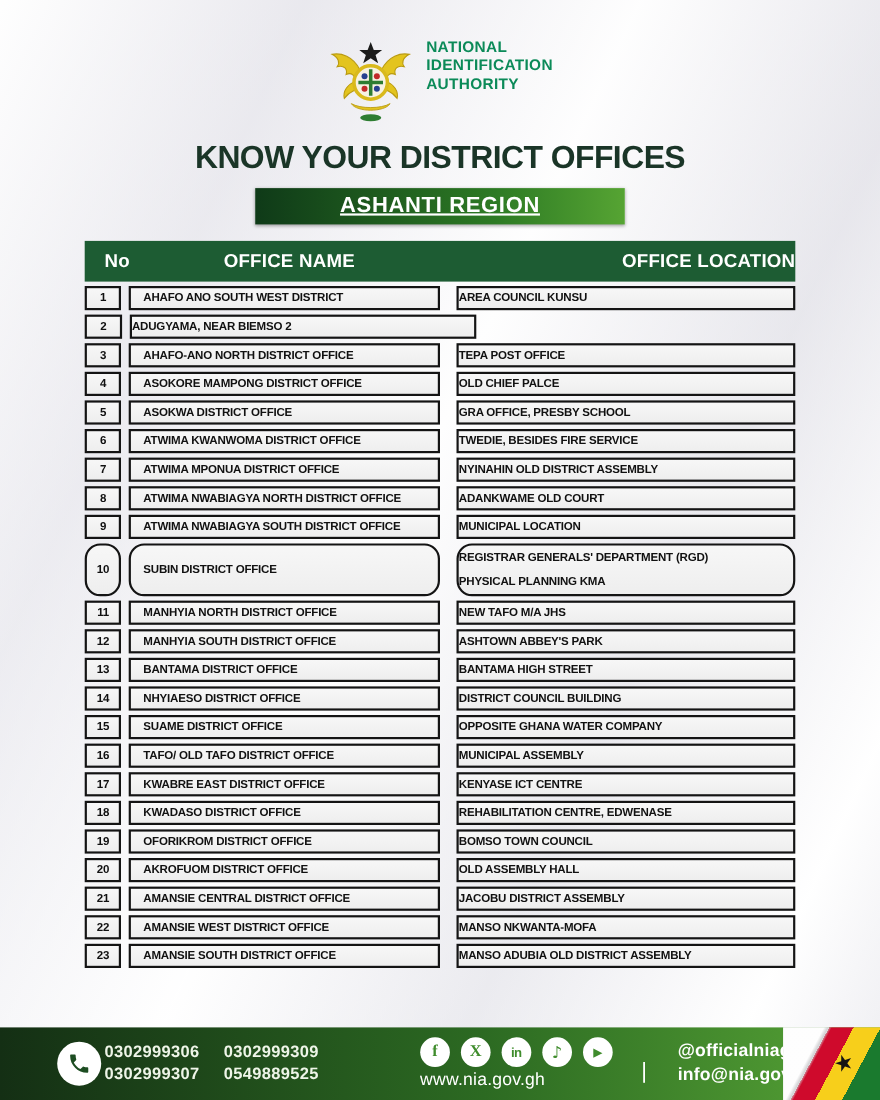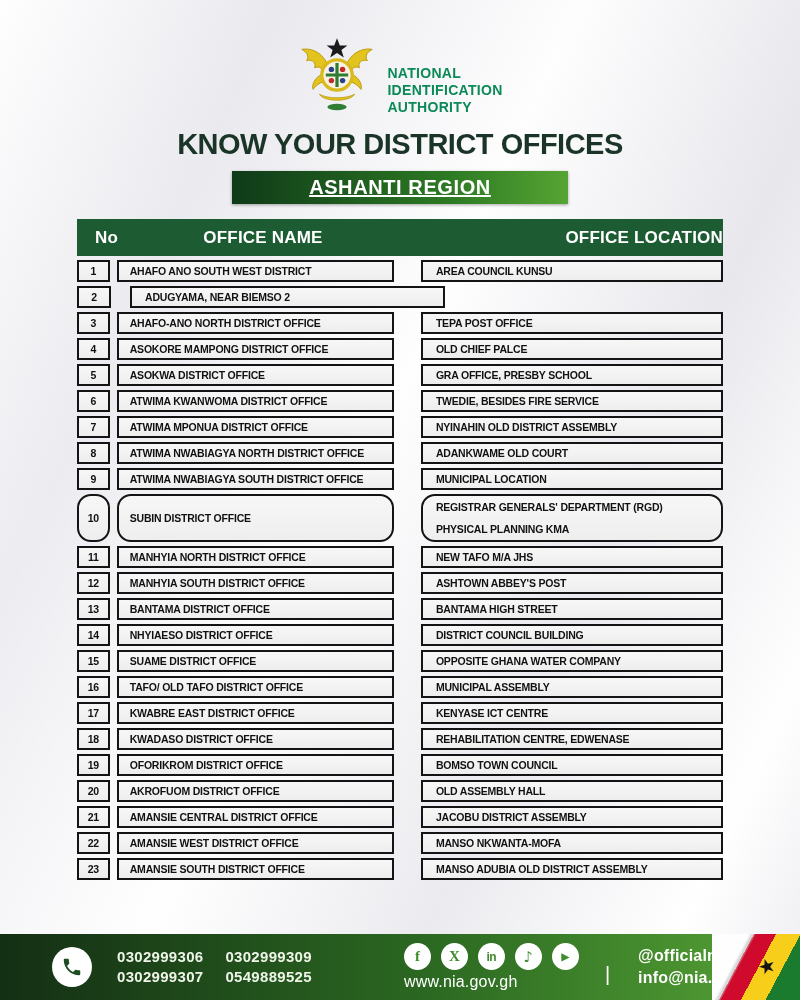--- a/index.html
+++ b/index.html
@@ -5,21 +5,21 @@
   * { margin:0; padding:0; box-sizing:border-box; }
   body { font-family:"Liberation Sans", sans-serif; background:#888; display:flex; justify-content:center; }
   .poster{
     width:800px; height:1000px; position:relative; overflow:hidden;
     background:
       linear-gradient(115deg, rgba(255,255,255,.95) 0%, rgba(219,219,228,.38) 22%, rgba(255,255,255,.9) 46%,
                       rgba(214,214,223,.42) 68%, rgba(255,255,255,.95) 88%, rgba(224,224,231,.5) 100%),
       linear-gradient(#f2f1f4,#fbfbfc);
   }
   
-  .brand{ display:flex; justify-content:center; align-items:flex-end; padding-top:34px; gap:10px; }
+  .brand{ display:flex; justify-content:center; align-items:flex-start; padding-top:34px; gap:10px; }
   .coat{ width:80px; height:82px; flex:0 0 auto; }
   .orgname{ color:#0b8a58; font-weight:800; font-size:14px; line-height:1.22; letter-spacing:.3px; }
   .title{ text-align:center; margin-top:12px; color:#1a3527; font-size:29px; font-weight:800; letter-spacing:-.5px; }
   .banner{
     width:336px; height:33px; margin:10px auto 0;
     background:linear-gradient(90deg,#0f3a18 0%,#2d7a24 65%,#56a433 100%);
     color:#fff; font-size:20px; font-weight:700; letter-spacing:.6px;
     display:flex; align-items:center; justify-content:center;
     box-shadow:0 1px 3px rgba(0,0,0,.35);
     text-decoration:underline;
@@ -35,30 +35,30 @@
   .h-loc{ flex:1; text-align:right; }
   .rows{ margin-top:4px; }
   .row{ display:flex; margin-bottom:4px; }
   .cell{
     border:2px solid #141414; background:linear-gradient(#f7f7f7,#eeeeee);
     height:22px; display:flex; align-items:center;
     font-size:10.5px; font-weight:700; color:#111; letter-spacing:-.2px;
   }
   .c-no{ width:34px; margin-right:7px; justify-content:center; }
   .c-name{ width:289px; margin-right:15px; padding-left:11px; }
-  .c-loc{ width:315px; padding-left:13px; white-space:pre-line;margin-left:12px; }
+  .c-loc{ width:315px; white-space:pre-line; }
   .row.tall .cell{ height:48px;border-radius:14px; }
   .row.tall .c-loc{ line-height:2.1; }
   
   .footer{
     position:absolute; left:0; bottom:0; width:800px; height:66px;
     background:linear-gradient(90deg,#142f14 0%,#2c6a22 55%,#57a436 100%);
     display:flex; align-items:center; color:#fff;
   }
-  .phoneblock{ display:flex; align-items:center; margin-left:52px; gap:25px; }
+  .phoneblock{ display:flex; align-items:center; margin-left:52px; gap:3px; }
   .phone-circle{ width:40px; height:40px; border-radius:50%; background:#fff; display:flex; align-items:center; justify-content:center; }
   .phone-circle svg{ width:22px; height:22px; fill:#1d4d22; }
   .phones{ display:flex; gap:22px; font-size:15px; font-weight:700; color:#eef5e8; letter-spacing:.3px; }
   .phones > div > div{ line-height:1.35; }
   .socialblock{ margin-left:92px; display:flex; flex-direction:column; align-items:flex-start; }
   .sicons{ display:flex; gap:10px; margin-bottom:3px; }
   .sic{
     width:27px; height:27px; border-radius:50%; background:#fff; color:#3f8c2c;
     display:flex; align-items:center; justify-content:center;
     font-size:15px; font-weight:800; font-family:"Liberation Serif", serif;
@@ -185,21 +185,21 @@
 
       <div class="row">
         <div class="cell c-no">11</div>
         <div class="cell c-name">MANHYIA NORTH DISTRICT OFFICE</div>
         <div class="cell c-loc">NEW TAFO M/A JHS</div>
       </div>
 
       <div class="row">
         <div class="cell c-no">12</div>
         <div class="cell c-name">MANHYIA SOUTH DISTRICT OFFICE</div>
-        <div class="cell c-loc">ASHTOWN ABBEY'S POST</div>
+        <div class="cell c-loc">ASHTOWN ABBEY'S PARK</div>
       </div>
 
       <div class="row">
         <div class="cell c-no">13</div>
         <div class="cell c-name">BANTAMA DISTRICT OFFICE</div>
         <div class="cell c-loc">BANTAMA HIGH STREET</div>
       </div>
 
       <div class="row">
         <div class="cell c-no">14</div>

